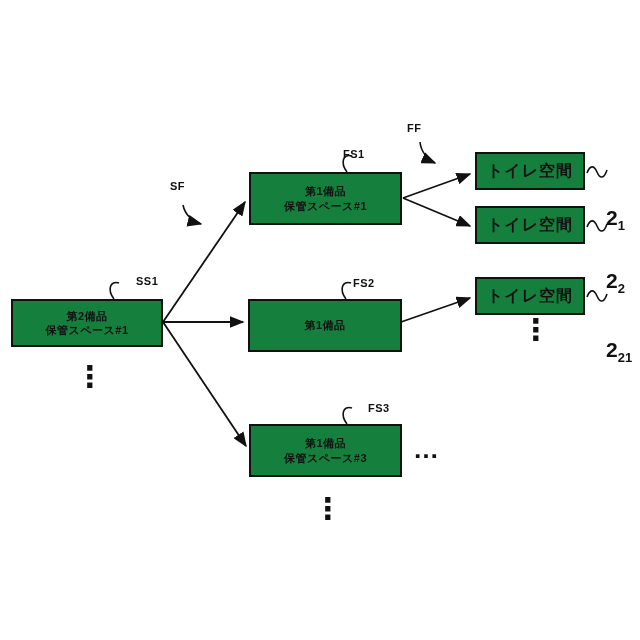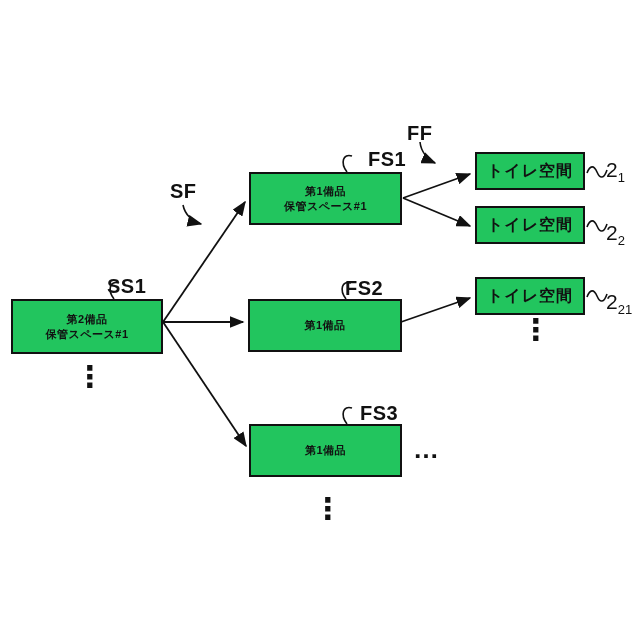--- a/index.html
+++ b/index.html
@@ -1,25 +1,25 @@
 <!DOCTYPE html>
 <html><head>
 <meta charset="utf-8">
 <style>
   html,body{margin:0;padding:0;background:#ffffff;}
   .stage{position:relative;width:640px;height:640px;background:#ffffff;overflow:hidden;
          font-family:"Liberation Sans","DejaVu Sans",sans-serif;color:#111111;}
   .layer{position:absolute;left:0;top:0;width:640px;height:640px;}
-  .box{position:absolute;box-sizing:border-box;border:2px solid #111111;background:#22c55e;
+  .box{position:absolute;box-sizing:border-box;border:2px solid #111111;background:#15803d;
        display:flex;flex-direction:column;align-items:center;justify-content:center;
        text-align:center;font-weight:600;}
   .storage{font-size:11px;line-height:1.3;letter-spacing:0.5px;}
   .toilet{font-size:16px;letter-spacing:1px;}
-  .refnote{position:absolute;font-size:20px;font-weight:600;letter-spacing:0.5px;}
-  .numref{position:absolute;font-size:21px;font-weight:400;}
+  .refnote{position:absolute;font-size:11px;font-weight:600;letter-spacing:0.5px;}
+  .numref{position:absolute;font-size:21px;font-weight:700;margin-top:48px;}
   .numref sub{font-size:13px;vertical-align:-5px;letter-spacing:0;}
   .ellv{position:absolute;font-size:30px;font-weight:700;line-height:1;width:18px;text-align:center;}
   .ellh{position:absolute;font-size:26px;font-weight:700;line-height:1;}
   svg .stroke{stroke:#111111;stroke-width:1.8;fill:none;}
   svg .thin{stroke:#111111;stroke-width:1.6;fill:none;}
 </style>
 </head>
 <body>
 
 <div class="stage">
@@ -46,52 +46,53 @@
     <path class="thin" d="M119,283 C110,280 107,290 114,299"></path>
     <path class="thin" d="M352,156 C343,153 340,163 347,172"></path>
     <path class="thin" d="M351,283 C342,280 339,290 346,299"></path>
     <path class="thin" d="M352,408 C343,405 340,415 347,424"></path>
 
     <path class="thin" d="M587,173 c3,-8 7,-8 10,-1 c3,7 7,7 10,-2"></path>
     <path class="thin" d="M587,227 c3,-8 7,-8 10,-1 c3,7 7,7 10,-2"></path>
     <path class="thin" d="M587,297 c3,-8 7,-8 10,-1 c3,7 7,7 10,-2"></path>
   </svg>
 
-  <div class="box storage" style="left:11px;top:299px;width:152px;height:55px">
+  <div class="box storage" style="left:11px;top:299px;width:152px;height:48px">
     <span>第2備品</span>
     <span>保管スペース#1</span>
   </div>
 
   <div class="box storage" style="left:249px;top:172px;width:153px;height:53px">
     <span>第1備品</span>
     <span>保管スペース#1</span>
   </div>
 
   <div class="box storage" style="left:248px;top:299px;width:154px;height:53px">
     <span>第1備品</span>
   </div>
 
   <div class="box storage" style="left:249px;top:424px;width:153px;height:53px">
     <span>第1備品</span>
+    <span>保管スペース#3</span>
   </div>
 
   <div class="box toilet" style="left:475px;top:152px;width:110px;height:38px">
     <span>トイレ空間</span>
   </div>
   <div class="box toilet" style="left:475px;top:206px;width:110px;height:38px">
     <span>トイレ空間</span>
   </div>
   <div class="box toilet" style="left:475px;top:277px;width:110px;height:38px">
     <span>トイレ空間</span>
   </div>
 
-  <div class="refnote" style="left:107px;top:275px">SS1</div>
-  <div class="refnote" style="left:368px;top:148px">FS1</div>
-  <div class="refnote" style="left:345px;top:277px">FS2</div>
-  <div class="refnote" style="left:360px;top:402px">FS3</div>
+  <div class="refnote" style="left:136px;top:275px">SS1</div>
+  <div class="refnote" style="left:343px;top:148px">FS1</div>
+  <div class="refnote" style="left:353px;top:277px">FS2</div>
+  <div class="refnote" style="left:368px;top:402px">FS3</div>
   <div class="refnote" style="left:170px;top:180px">SF</div>
   <div class="refnote" style="left:407px;top:122px">FF</div>
 
   <div class="numref" style="left:606px;top:158px"><span>2</span><sub>1</sub></div>
   <div class="numref" style="left:606px;top:221px"><span>2</span><sub>2</sub></div>
   <div class="numref" style="left:606px;top:290px"><span>2</span><sub>21</sub></div>
 
   <div class="ellv" style="left:75px;top:362px">⋮</div>
   <div class="ellv" style="left:313px;top:494px">⋮</div>
   <div class="ellv" style="left:521px;top:315px">⋮</div>

